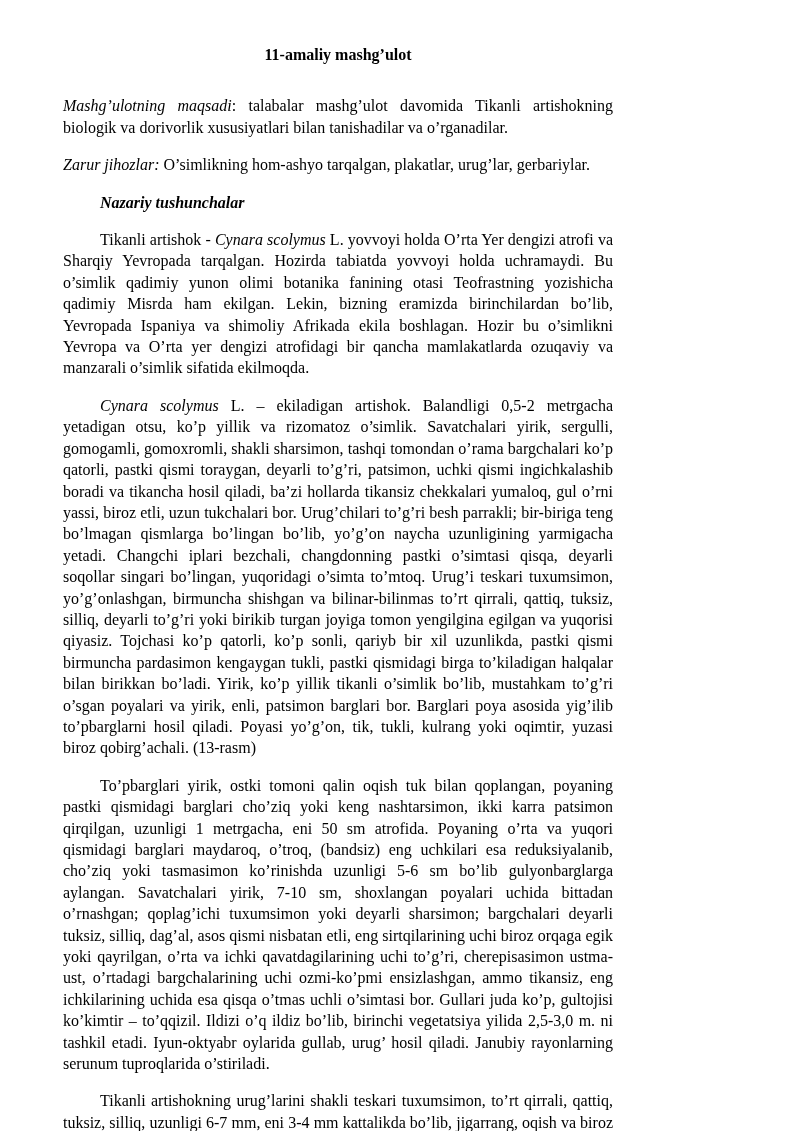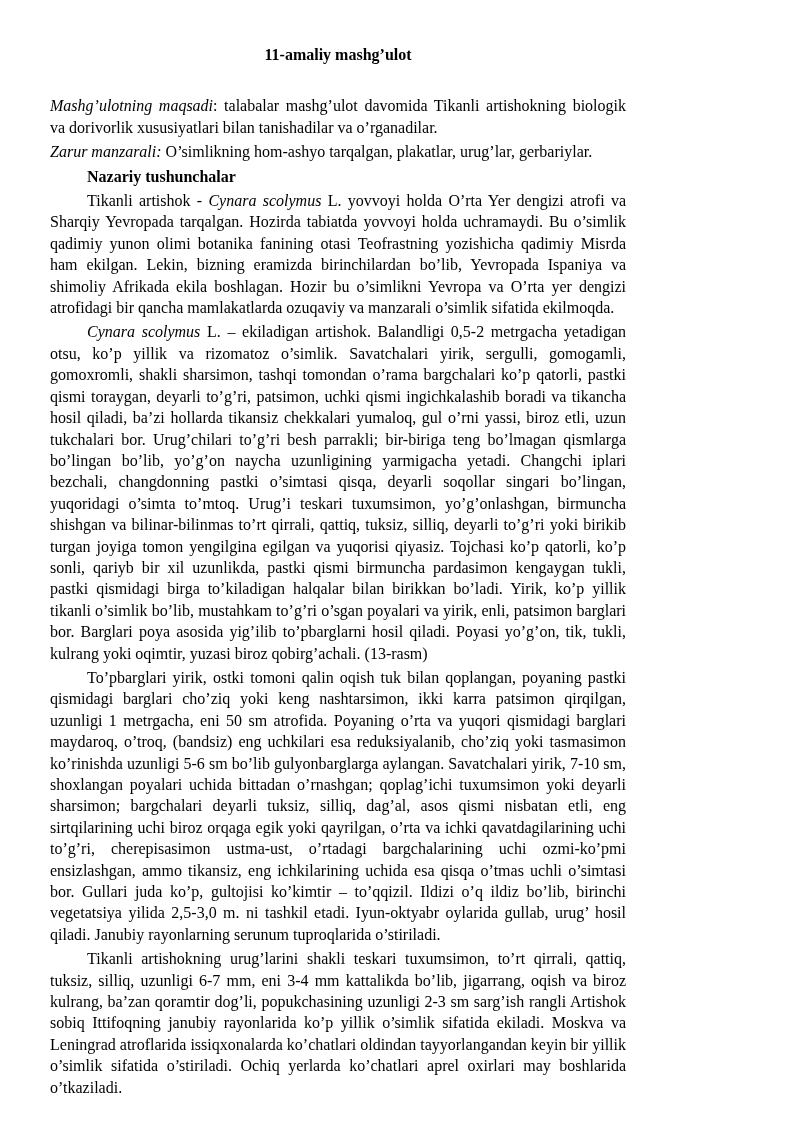--- a/index.html
+++ b/index.html
@@ -21,47 +21,48 @@
   }
   .title {
     margin: 0;
     text-align: center;
     font-weight: bold;
   }
   .title-block {
     margin-bottom: 30px;
   }
   p.body {
-    margin: 3px;
+    margin: 16px;
     text-align: justify;
     text-indent: 37px;
   }
   p.noindent {
     text-indent: 0;
   }
   p.heading {
     font-weight: bold;
     text-align: left;
+    font-style: italic;
   }
   .it {
     font-style: italic;
   }
 </style>
 </head>
 <body>
 
 <div class="page">
 
   <div class="title-block">
     <p class="title">11-amaliy mashg’ulot</p>
   </div>
 
   <p class="body noindent"><span class="it">Mashg’ulotning maqsadi</span><span>: talabalar mashg’ulot davomida Tikanli artishokning biologik va dorivorlik xususiyatlari bilan tanishadilar va o’rganadilar.</span></p>
 
-  <p class="body noindent"><span class="it">Zarur manzarali:</span><span> O’simlikning hom-ashyo tarqalgan, plakatlar, urug’lar, gerbariylar.</span></p>
+  <p class="body noindent"><span class="it">Zarur jihozlar:</span><span> O’simlikning hom-ashyo tarqalgan, plakatlar, urug’lar, gerbariylar.</span></p>
 
   <p class="body heading">Nazariy tushunchalar</p>
 
   <p class="body"><span>Tikanli artishok - </span><span class="it">Cynara scolymus</span><span> L. yovvoyi holda O’rta Yer dengizi atrofi va Sharqiy Yevropada tarqalgan. Hozirda tabiatda yovvoyi holda uchramaydi. Bu o’simlik qadimiy yunon olimi botanika fanining otasi Teofrastning yozishicha qadimiy Misrda ham ekilgan. Lekin, bizning eramizda birinchilardan bo’lib, Yevropada Ispaniya va shimoliy Afrikada ekila boshlagan. Hozir bu o’simlikni Yevropa va O’rta yer dengizi atrofidagi bir qancha mamlakatlarda ozuqaviy va manzarali o’simlik sifatida ekilmoqda.</span></p>
 
   <p class="body"><span class="it">Cynara scolymus</span><span> L. – ekiladigan artishok. Balandligi 0,5-2 metrgacha yetadigan otsu, ko’p yillik va rizomatoz o’simlik. Savatchalari yirik, sergulli, gomogamli, gomoxromli, shakli sharsimon, tashqi tomondan o’rama bargchalari ko’p qatorli, pastki qismi toraygan, deyarli to’g’ri, patsimon, uchki qismi ingichkalashib boradi va tikancha hosil qiladi, ba’zi hollarda tikansiz chekkalari yumaloq, gul o’rni yassi, biroz etli, uzun tukchalari bor. Urug’chilari to’g’ri besh parrakli; bir-biriga teng bo’lmagan qismlarga bo’lingan bo’lib, yo’g’on naycha uzunligining yarmigacha yetadi. Changchi iplari bezchali, changdonning pastki o’simtasi qisqa, deyarli soqollar singari bo’lingan, yuqoridagi o’simta to’mtoq. Urug’i teskari tuxumsimon, yo’g’onlashgan, birmuncha shishgan va bilinar-bilinmas to’rt qirrali, qattiq, tuksiz, silliq, deyarli to’g’ri yoki birikib turgan joyiga tomon yengilgina egilgan va yuqorisi qiyasiz. Tojchasi ko’p qatorli, ko’p sonli, qariyb bir xil uzunlikda, pastki qismi birmuncha pardasimon kengaygan tukli, pastki qismidagi birga to’kiladigan halqalar bilan birikkan bo’ladi. Yirik, ko’p yillik tikanli o’simlik bo’lib, mustahkam to’g’ri o’sgan poyalari va yirik, enli, patsimon barglari bor. Barglari poya asosida yig’ilib to’pbarglarni hosil qiladi. Poyasi yo’g’on, tik, tukli, kulrang yoki oqimtir, yuzasi biroz qobirg’achali. (13-rasm)</span></p>
 
   <p class="body">To’pbarglari yirik, ostki tomoni qalin oqish tuk bilan qoplangan, poyaning pastki qismidagi barglari cho’ziq yoki keng nashtarsimon, ikki karra patsimon qirqilgan, uzunligi 1 metrgacha, eni 50 sm atrofida. Poyaning o’rta va yuqori qismidagi barglari maydaroq, o’troq, (bandsiz) eng uchkilari esa reduksiyalanib, cho’ziq yoki tasmasimon ko’rinishda uzunligi 5-6 sm bo’lib gulyonbarglarga aylangan. Savatchalari yirik, 7-10 sm, shoxlangan poyalari uchida bittadan o’rnashgan; qoplag’ichi tuxumsimon yoki deyarli sharsimon; bargchalari deyarli tuksiz, silliq, dag’al, asos qismi nisbatan etli, eng sirtqilarining uchi biroz orqaga egik yoki qayrilgan, o’rta va ichki qavatdagilarining uchi to’g’ri, cherepisasimon ustma-ust, o’rtadagi bargchalarining uchi ozmi-ko’pmi ensizlashgan, ammo tikansiz, eng ichkilarining uchida esa qisqa o’tmas uchli o’simtasi bor. Gullari juda ko’p, gultojisi ko’kimtir – to’qqizil. Ildizi o’q ildiz bo’lib, birinchi vegetatsiya yilida 2,5-3,0 m. ni tashkil etadi. Iyun-oktyabr oylarida gullab, urug’ hosil qiladi. Janubiy rayonlarning serunum tuproqlarida o’stiriladi.</p>
 
   <p class="body">Tikanli artishokning urug’larini shakli teskari tuxumsimon, to’rt qirrali, qattiq, tuksiz, silliq, uzunligi 6-7 mm, eni 3-4 mm kattalikda bo’lib, jigarrang, oqish va biroz kulrang, ba’zan qoramtir dog’li, popukchasining uzunligi 2-3 sm sarg’ish rangli Artishok sobiq Ittifoqning janubiy rayonlarida ko’p yillik o’simlik sifatida ekiladi. Moskva va Leningrad atroflarida issiqxonalarda ko’chatlari oldindan tayyorlangandan keyin bir yillik o’simlik sifatida o’stiriladi. Ochiq yerlarda ko’chatlari aprel oxirlari may boshlarida o’tkaziladi.</p>

